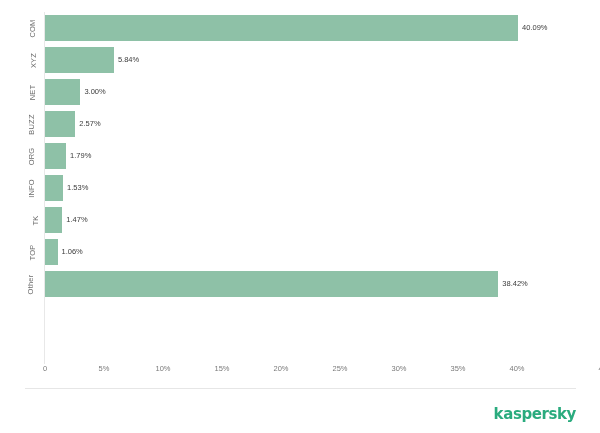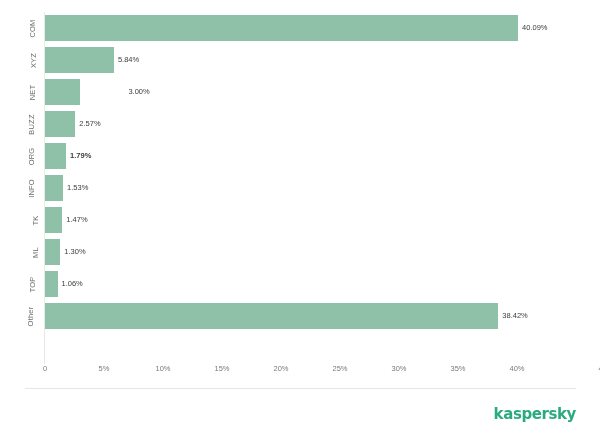--- a/index.html
+++ b/index.html
@@ -143,56 +143,49 @@
           <span>XYZ</span>
         </div>
         <div class="bar" style="width: 68.912px; background: rgb(142, 193, 167);"></div>
         <div class="bar-value" style="left: 68.912px;">5.84%</div>
       </div>
       <div class="bar-row">
         <div class="cat-label">
           <span>NET</span>
         </div>
         <div class="bar" style="width: 35.4px; background: rgb(142, 193, 167);"></div>
-        <div class="bar-value" style="left: 35.4px; margin-left: 44px;">3.00%</div>
+        <div class="bar-value" style="left: 35.4px;">3.00%</div>
       </div>
       <div class="bar-row">
         <div class="cat-label">
           <span>BUZZ</span>
         </div>
         <div class="bar" style="width: 30.326px; background: rgb(142, 193, 167);"></div>
         <div class="bar-value" style="left: 30.326px;">2.57%</div>
       </div>
       <div class="bar-row">
         <div class="cat-label">
           <span>ORG</span>
         </div>
         <div class="bar" style="width: 21.122px; background: rgb(142, 193, 167);"></div>
-        <div class="bar-value" style="left: 21.122px; font-weight: bold;">1.79%</div>
+        <div class="bar-value" style="left: 21.122px;">1.79%</div>
       </div>
       <div class="bar-row">
         <div class="cat-label">
           <span>INFO</span>
         </div>
         <div class="bar" style="width: 18.054px; background: rgb(142, 193, 167);"></div>
         <div class="bar-value" style="left: 18.054px;">1.53%</div>
       </div>
       <div class="bar-row">
         <div class="cat-label">
           <span>TK</span>
         </div>
         <div class="bar" style="width: 17.346px; background: rgb(142, 193, 167);"></div>
         <div class="bar-value" style="left: 17.346px;">1.47%</div>
-      </div>
-      <div class="bar-row">
-        <div class="cat-label">
-          <span>ML</span>
-        </div>
-        <div class="bar" style="width: 15.34px; background: rgb(142, 193, 167);"></div>
-        <div class="bar-value" style="left: 15.34px;">1.30%</div>
       </div>
       <div class="bar-row">
         <div class="cat-label">
           <span>TOP</span>
         </div>
         <div class="bar" style="width: 12.508px; background: rgb(142, 193, 167);"></div>
         <div class="bar-value" style="left: 12.508px;">1.06%</div>
       </div>
       <div class="bar-row">
         <div class="cat-label">

